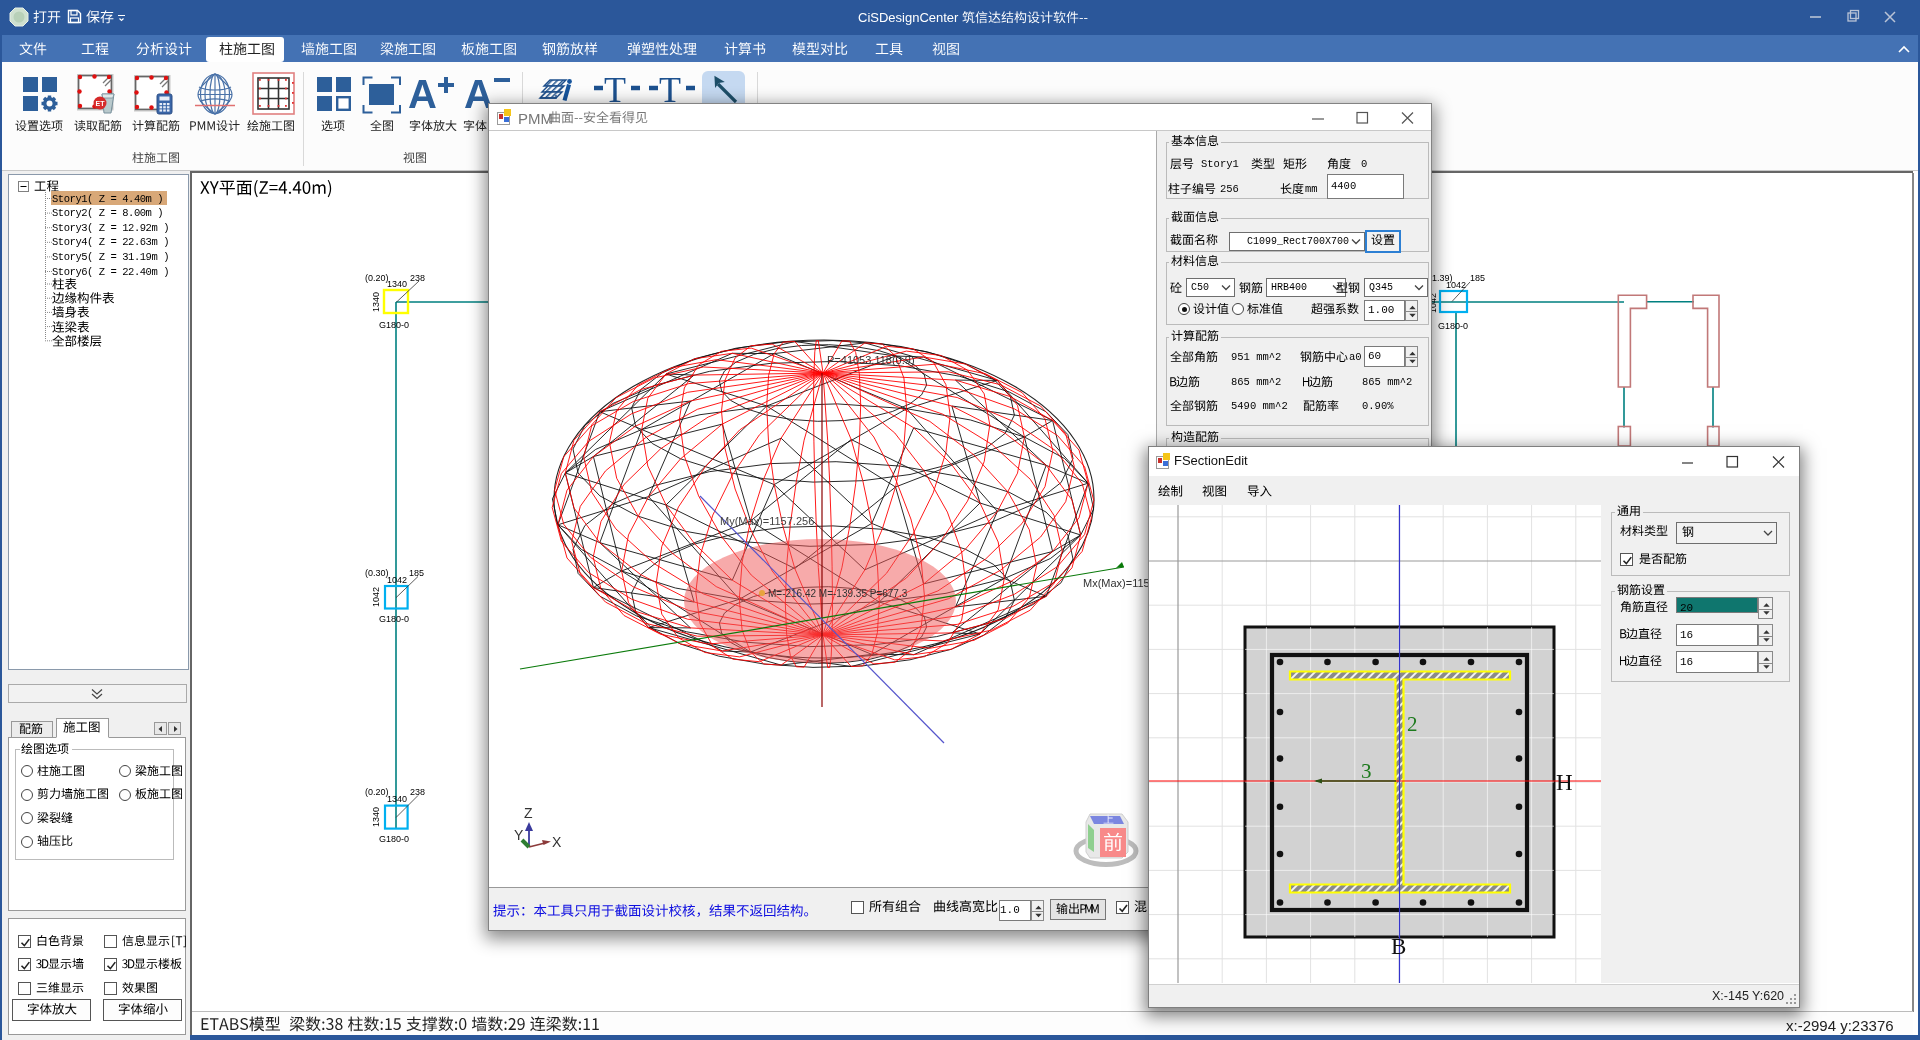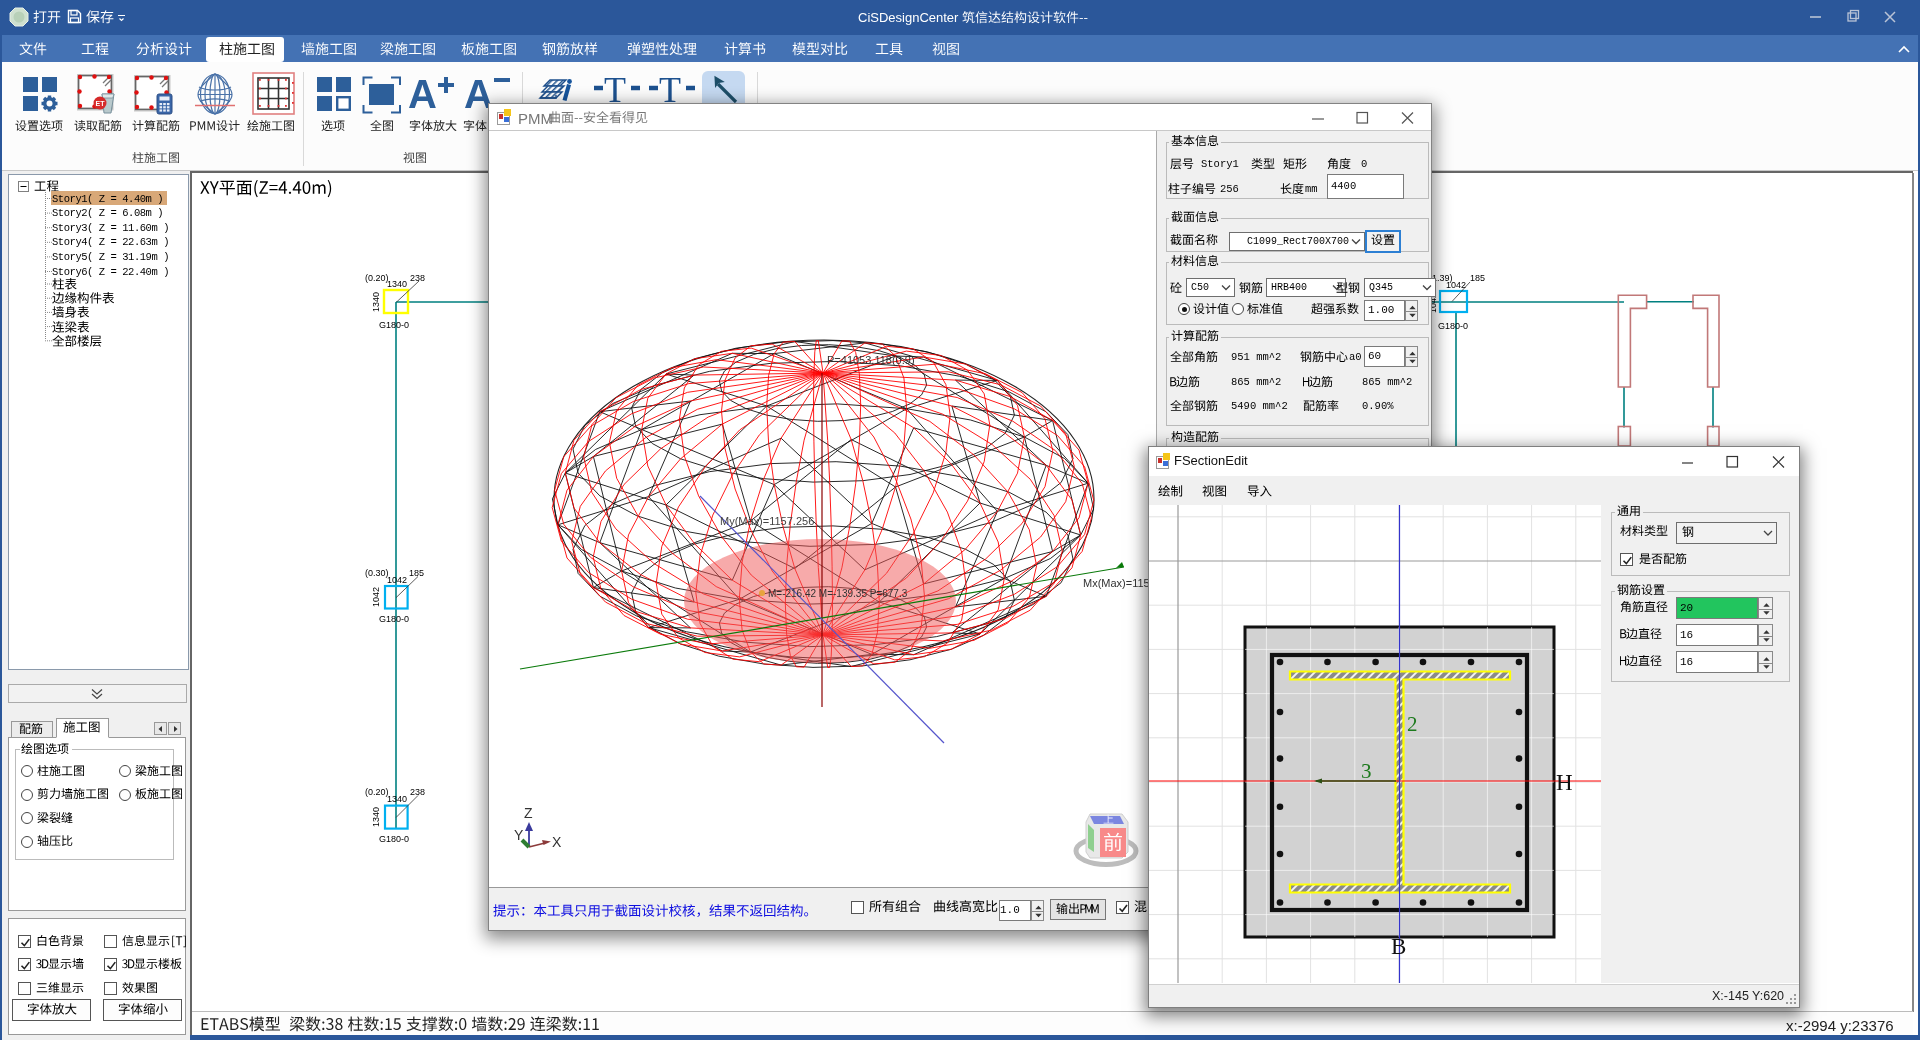--- a/index.html
+++ b/index.html
@@ -478,22 +478,22 @@
     <rect x="0" y="136" width="1" height="1" fill="#888"></rect>
     <rect x="0" y="138" width="1" height="1" fill="#888"></rect>
     <rect x="0" y="140" width="1" height="1" fill="#888"></rect>
     <rect x="0" y="142" width="1" height="1" fill="#888"></rect>
     <rect x="0" y="144" width="1" height="1" fill="#888"></rect>
     <rect x="0" y="146" width="1" height="1" fill="#888"></rect>
     <rect x="0" y="148" width="1" height="1" fill="#888"></rect>
   </svg>
 <div class="" style="position:absolute;left:51px;top:191px;width:116px;height:13.5px;background:#d8a878"></div>
 <div class="abs" style="left:52px;top:192.5px;font:10.5px 'Liberation Mono';letter-spacing:-0.45px;color:#000">Story1( Z = 4.40m )</div>
-<div class="abs" style="left:52px;top:207.1px;font:10.5px 'Liberation Mono';letter-spacing:-0.45px;color:#000">Story2( Z = 6.08m )</div>
-<div class="abs" style="left:52px;top:221.7px;font:10.5px 'Liberation Mono';letter-spacing:-0.45px;color:#000">Story3( Z = 11.60m )</div>
+<div class="abs" style="left:52px;top:207.1px;font:10.5px 'Liberation Mono';letter-spacing:-0.45px;color:#000">Story2( Z = 8.00m )</div>
+<div class="abs" style="left:52px;top:221.7px;font:10.5px 'Liberation Mono';letter-spacing:-0.45px;color:#000">Story3( Z = 12.92m )</div>
 <div class="abs" style="left:52px;top:236.3px;font:10.5px 'Liberation Mono';letter-spacing:-0.45px;color:#000">Story4( Z = 22.63m )</div>
 <div class="abs" style="left:52px;top:250.9px;font:10.5px 'Liberation Mono';letter-spacing:-0.45px;color:#000">Story5( Z = 31.19m )</div>
 <div class="abs" style="left:52px;top:265.5px;font:10.5px 'Liberation Mono';letter-spacing:-0.45px;color:#000">Story6( Z = 22.40m )</div>
 <svg class="t " style="left:52.0px;top:277.0px;width:26px;height:16px;fill:#000">
     <g transform="translate(0 11.62) scale(0.01250 0.01250)">
       <use href="#g67f1" x="0"></use>
       <use href="#g8868" x="1000"></use>
     </g>
   </svg>
 <svg class="t " style="left:52.0px;top:291.2px;width:63px;height:16px;fill:#000">
@@ -1314,21 +1314,21 @@
   </svg>
 <div style="position:absolute;z-index:11;;left:1266px;top:278px;width:80px;height:19px;background:#fff;border:1px solid #6e6e6e;box-sizing:border-box;font:10px 'Liberation Mono',monospace;line-height:17px;padding-left:4px;overflow:hidden;white-space:nowrap">HRB400<svg width="10" height="19" style="position:absolute;z-index:11;;right:3px;top:0">
       <path d="M1 6.5 l4 4 l4 -4" stroke="#444" stroke-width="1.3" fill="none"></path>
     </svg></div>
 <svg class="t z11" style="left:1336.0px;top:281.0px;width:25px;height:16px;fill:#000">
     <g transform="translate(0 11.16) scale(0.01200 0.01200)">
       <use href="#g578b" x="0"></use>
       <use href="#g94a2" x="1000"></use>
     </g>
   </svg>
-<div style="position:absolute;z-index:11;;left:1364px;top:278px;width:72px;height:19px;background:#fff;border:1px solid #6e6e6e;box-sizing:border-box;font:10px 'Liberation Mono',monospace;line-height:17px;padding-left:4px;overflow:hidden;white-space:nowrap">Q345<svg width="10" height="19" style="position:absolute;z-index:11;;right:3px;top:0">
+<div style="position:absolute;z-index:11;;left:1364px;top:278px;width:64px;height:19px;background:#fff;border:1px solid #6e6e6e;box-sizing:border-box;font:10px 'Liberation Mono',monospace;line-height:17px;padding-left:4px;overflow:hidden;white-space:nowrap">Q345<svg width="10" height="19" style="position:absolute;z-index:11;;right:3px;top:0">
       <path d="M1 6.5 l4 4 l4 -4" stroke="#444" stroke-width="1.3" fill="none"></path>
     </svg></div>
 <div style="position:absolute;z-index:11;;left:1178px;top:303px;width:12px;height:12px; background:#fff;border:1px solid #444;border-radius:50%;box-sizing:border-box">
     <div style="position:absolute;z-index:11;;left:2.5px;top:2.5px;width:5px;height:5px;border-radius:50%;background:#111"></div>
   </div>
 <svg class="t z11" style="left:1193.0px;top:302.0px;width:37px;height:16px;fill:#000">
     <g transform="translate(0 11.16) scale(0.01200 0.01200)">
       <use href="#g8bbe" x="0"></use>
       <use href="#g8ba1" x="1000"></use>
       <use href="#g503c" x="2000"></use>
@@ -1566,21 +1566,21 @@
     </g>
   </svg>
 <svg class="t z20" style="left:1620.0px;top:600.0px;width:49px;height:16px;fill:#000">
     <g transform="translate(0 11.16) scale(0.01200 0.01200)">
       <use href="#g89d2" x="0"></use>
       <use href="#g7b4b" x="1000"></use>
       <use href="#g76f4" x="2000"></use>
       <use href="#g5f84" x="3000"></use>
     </g>
   </svg>
-<div style="position:absolute;z-index:20;;left:1676px;top:597px;width:82px;height:22px; background:#22c55e;border:1px solid #7a7a7a;box-sizing:border-box;font:11px 'Liberation Mono',monospace;color:#000;line-height:20px;padding-left:3px;overflow:hidden;white-space:nowrap">20</div>
+<div style="position:absolute;z-index:20;;left:1676px;top:597px;width:82px;height:16px; background:#0f766e;border:1px solid #7a7a7a;box-sizing:border-box;font:11px 'Liberation Mono',monospace;color:#000;line-height:20px;padding-left:3px;overflow:hidden;white-space:nowrap">20</div>
 <div style="position:absolute;z-index:20;;left:1758px;top:597px;width:15px;height:22px; background:#f0f0f0;border:1px solid #8a8a8a;box-sizing:border-box">
     <div style="position:absolute;left:0;top:10.5px;width:100%;height:1px;background:#8a8a8a"></div>
     <svg width="15" height="22" style="position:absolute;left:0;top:0">
       <path d="M4.3 8.8 l6.4 0 l-3.2 -3.6 z" fill="#333"></path>
     </svg>
     <svg width="15" height="22" style="position:absolute;left:0;top:0">
       <path d="M4.3 13.2 l6.4 0 l-3.2 3.6 z" fill="#333"></path>
     </svg>
   </div>
 <svg class="t z20" style="left:1620.0px;top:627.0px;width:43px;height:16px;fill:#000">

